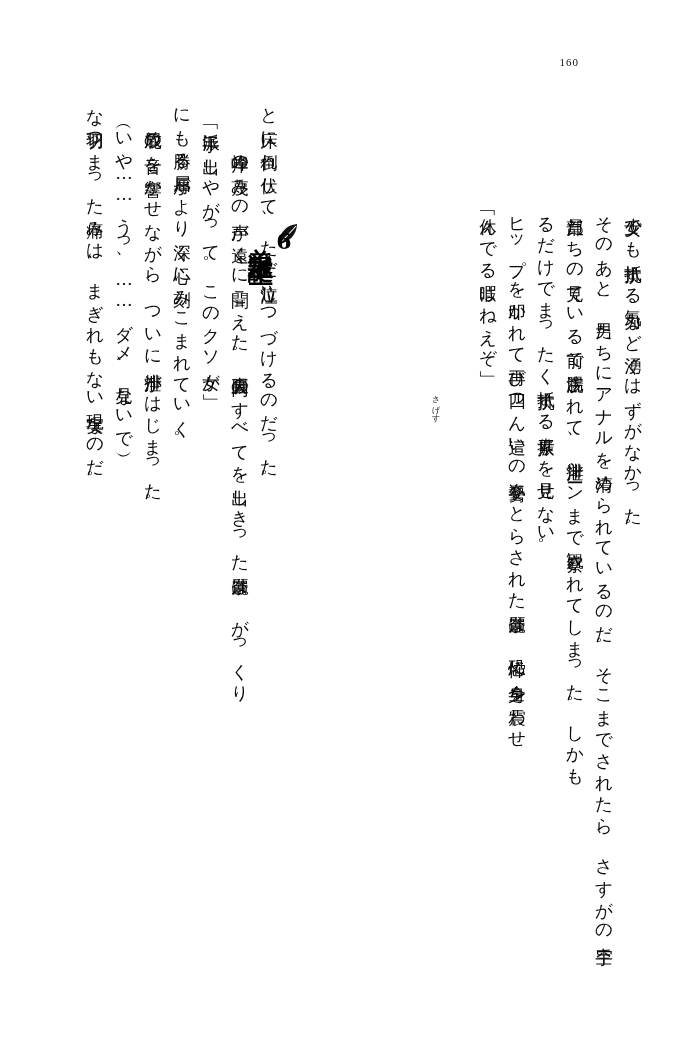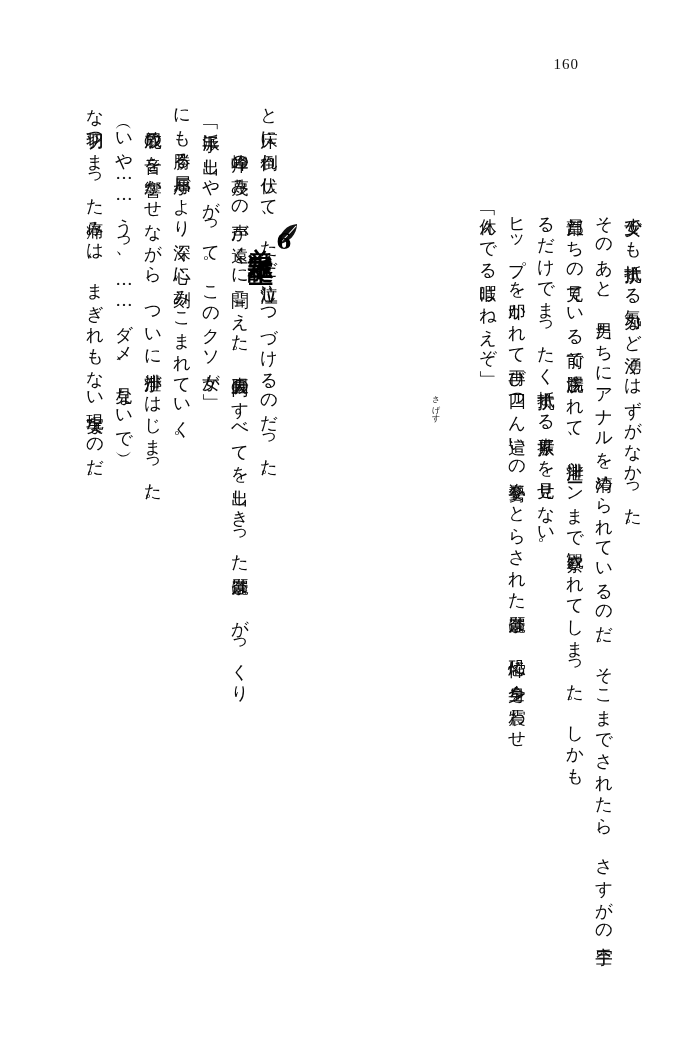--- a/index.html
+++ b/index.html
@@ -13,21 +13,21 @@
     height: 1050px;
     background: #ffffff;
     overflow: hidden;
     font-family: "Liberation Serif", "DejaVu Serif", serif;
     color: #000000;
   }
   .page-number {
     position: absolute;
     top: 56px;
     right: 118px;
-    font-size: 15px;
+    font-size: 11px;
     letter-spacing: 1px;
     color: #111;
     font-family: "Liberation Serif", serif;
   }
   
   .body-text {
     position: absolute;
     top: 96px;
     right: 56px;
     height: 910px;

